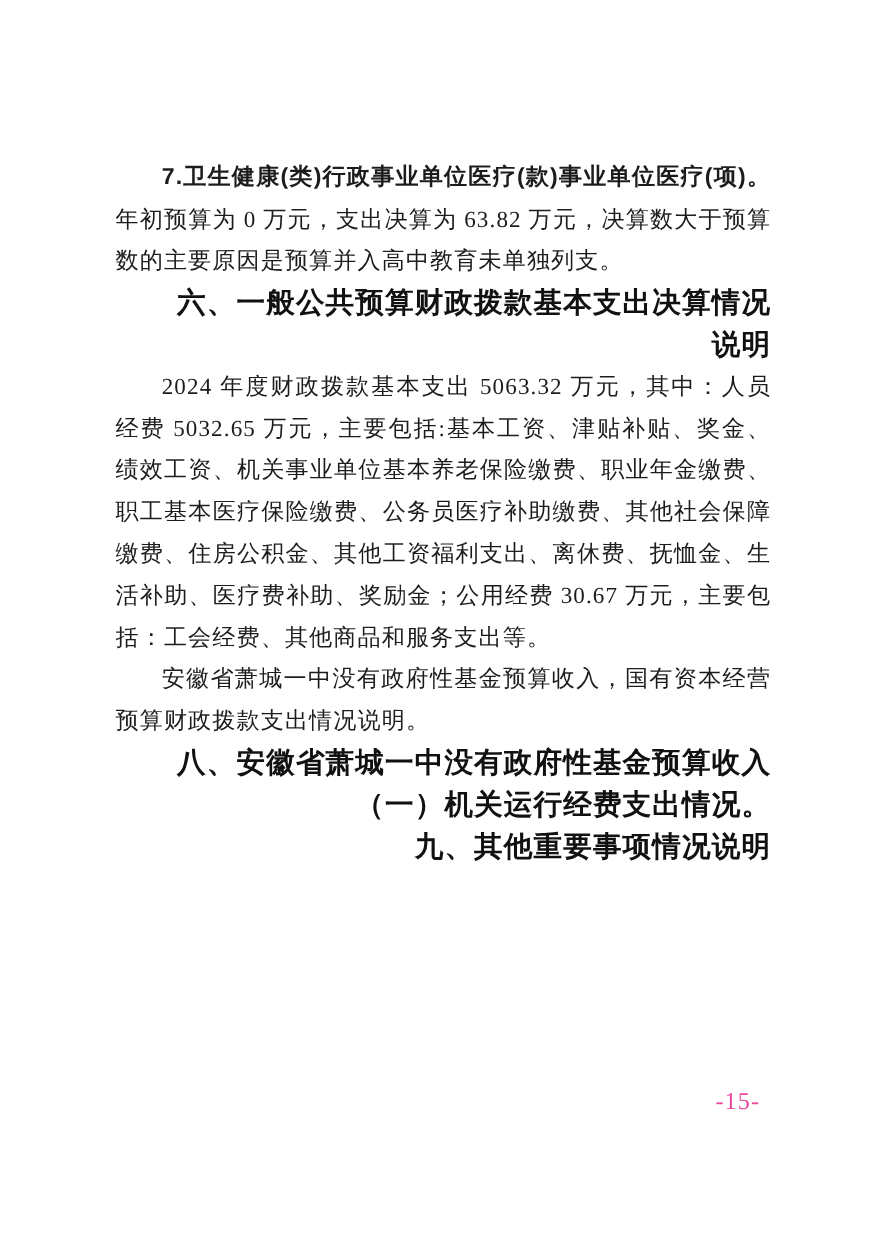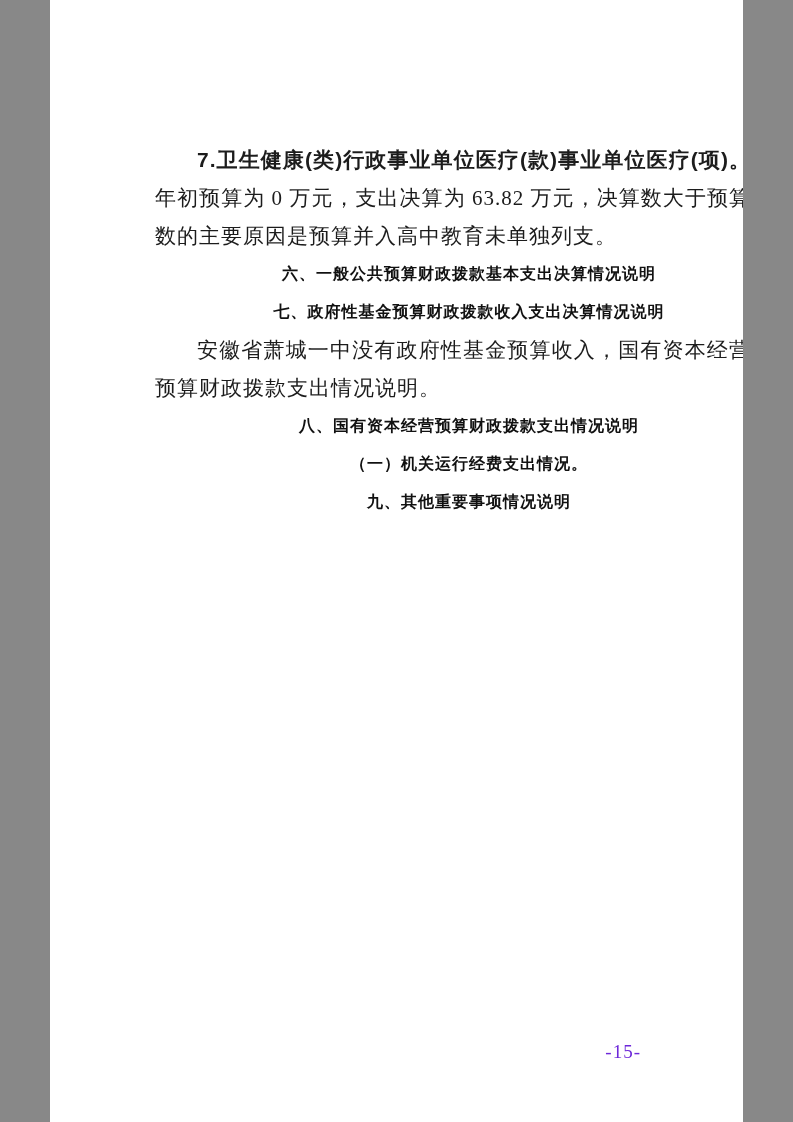--- a/index.html
+++ b/index.html
@@ -2,21 +2,21 @@
 <html><head>
 <meta charset="utf-8">
 <style>
   html, body {
     margin: 0;
     padding: 0;
     background: #888;
   }
   .page {
     position: relative;
-    width: 693px;
+    width: 793px;
     height: 1122px;
     margin: 0 auto;
     background: #ffffff;
     overflow: hidden;
     color: #1c1c1c;
     font-family: "Liberation Serif", "DejaVu Serif", serif;
   }
   .content {
     position: absolute;
     left: 105px;
@@ -32,56 +32,56 @@
     text-indent: 2em;
     font-family: "Liberation Serif", "DejaVu Serif", serif;
     font-weight: 400;
   }
   .para .lead {
     font-weight: 700;
     font-family: "Liberation Sans", "DejaVu Sans", sans-serif;
   }
   .heading {
     margin: 0;
-    font-size: 16px;
+    font-size: 26px;
     line-height: 38px;
     letter-spacing: 1px;
     text-indent: 2em;
-    text-align: center;
+    text-align: right;
     font-weight: 700;
     font-family: "Liberation Sans", "DejaVu Sans", sans-serif;
     color: #111111;
   }
   .page-number {
     position: absolute;
-    top: 1041px;
+    top: 988px;
     right: 102px;
-    font-size: 19px;
+    font-size: 22px;
     letter-spacing: 1px;
     font-family: "Liberation Serif", "DejaVu Serif", serif;
-    color: #6d28d9;
+    color: #ec4899;
   }
 </style>
 </head>
 <body>
 
 <div class="page">
   <div class="content">
 
     <p class="para"><span class="lead">7.卫生健康(类)行政事业单位医疗(款)事业单位医疗(项)。</span><span>年初预算为 0 万元，支出决算为 63.82 万元，决算数大于预算数的主要原因是预算并入高中教育未单独列支。</span></p>
 
 
     <h3 class="heading">六、一般公共预算财政拨款基本支出决算情况说明</h3>
 
+    <p class="para">2024 年度财政拨款基本支出 5063.32 万元，其中：人员经费 5032.65 万元，主要包括:基本工资、津贴补贴、奖金、绩效工资、机关事业单位基本养老保险缴费、职业年金缴费、职工基本医疗保险缴费、公务员医疗补助缴费、其他社会保障缴费、住房公积金、其他工资福利支出、离休费、抚恤金、生活补助、医疗费补助、奖励金；公用经费 30.67 万元，主要包括：工会经费、其他商品和服务支出等。</p>
 
-    <h3 class="heading">七、政府性基金预算财政拨款收入支出决算情况说明</h3>
 
     <p class="para">安徽省萧城一中没有政府性基金预算收入，国有资本经营预算财政拨款支出情况说明。</p>
 
-    <h3 class="heading">八、国有资本经营预算财政拨款支出情况说明</h3>
+    <h3 class="heading">八、安徽省萧城一中没有政府性基金预算收入</h3>
 
 
     <h3 class="heading">（一）机关运行经费支出情况。</h3>
 
     <h3 class="heading">九、其他重要事项情况说明</h3>
 
   </div>
 
   <div class="page-number">-15-</div>
 </div>

